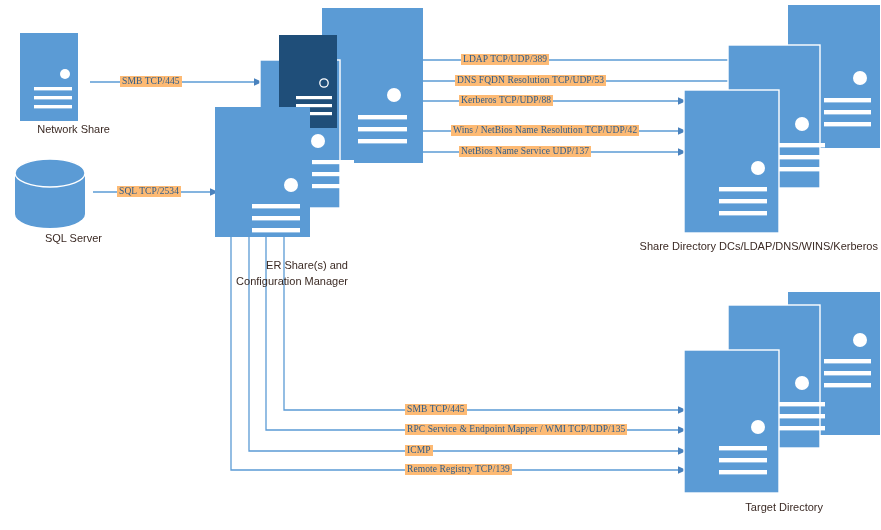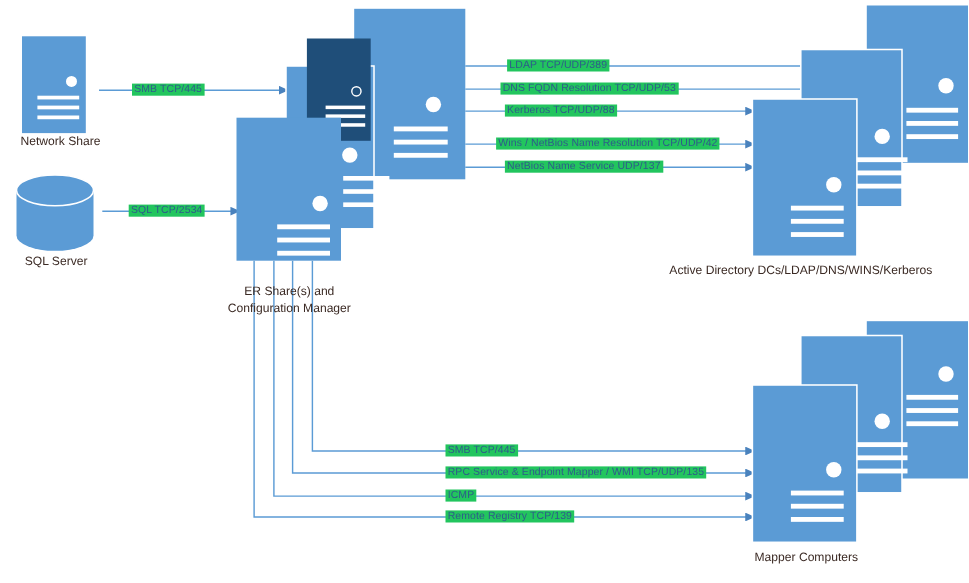--- a/index.html
+++ b/index.html
@@ -20,36 +20,36 @@
   }
   #diagram-svg {
     position: absolute;
     left: 0;
     top: 0;
     width: 881px;
     height: 530px;
   }
   .flow-label {
     position: absolute;
-    font-family: Liberation Sans, sans-serif;
+    font-family: Liberation Serif, serif;
     font-size: 9.5px;
     color: #2E5C8A;
     white-space: nowrap;
-    background: #22c55e;
+    background: #fdba74;
     padding: 0 2px;
     letter-spacing: 0.1px;
     line-height: 11px;
   }
   .node-caption {
     position: absolute;
     font-family: "Liberation Sans", sans-serif;
     font-size: 11px;
     color: #3B2A24;
     white-space: nowrap;
-    text-align: center;
+    text-align: right;
     line-height: 14px;
   }
 </style>
 </head>
 <body>
 
 <div id="canvas">
 
   <svg id="diagram-svg" viewBox="0 0 881 530">
     <defs>
@@ -185,17 +185,17 @@
   <div class="flow-label" style="left:405px; top:464px;">Remote Registry TCP/139</div>
 
   <div class="node-caption" style="left:0px; top:122px; width:110px;">Network Share</div>
 
   <div class="node-caption" style="left:0px; top:231px; width:102px;">SQL Server</div>
 
   <div class="node-caption" style="left:178px; top:258px; width:170px;">ER Share(s) and</div>
 
   <div class="node-caption" style="left:178px; top:274px; width:170px;">Configuration Manager</div>
 
-  <div class="node-caption" style="left:578px; top:239px; width:300px;">Active Directory DCs/LDAP/DNS/WINS/Kerberos</div>
-
-  <div class="node-caption" style="left:643px; top:500px; width:180px;">Mapper Computers</div>
+  <div class="node-caption" style="left:578px; top:239px; width:300px;">Share Directory DCs/LDAP/DNS/WINS/Kerberos</div>
+
+  <div class="node-caption" style="left:643px; top:500px; width:180px;">Target Directory</div>
 
 </div>
 
 </body></html>

